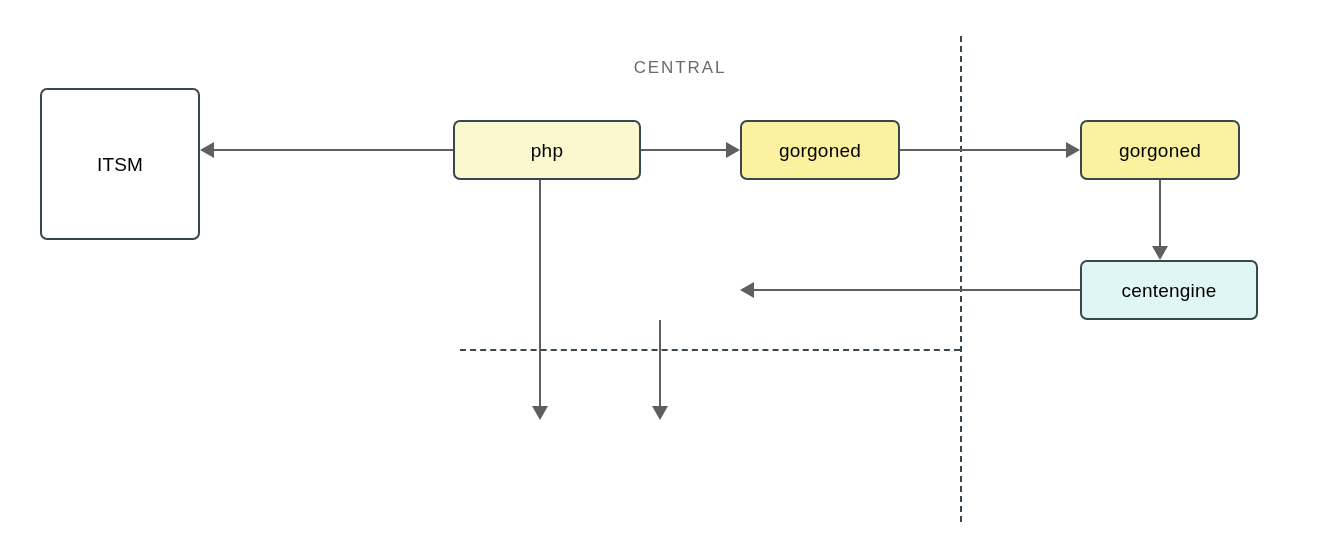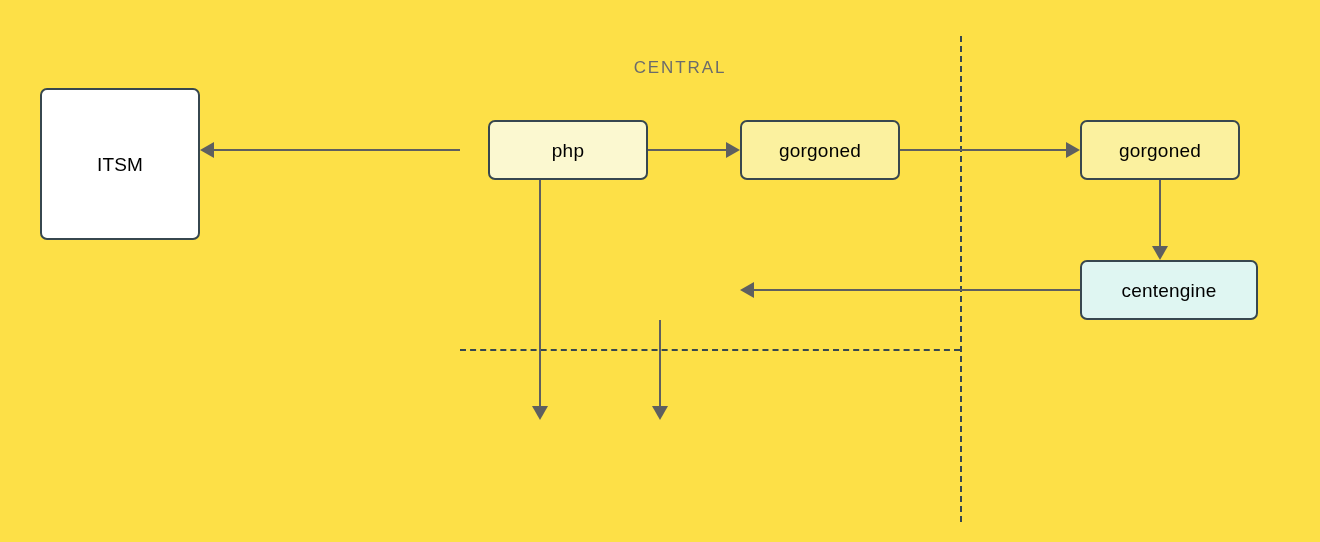--- a/index.html
+++ b/index.html
@@ -7,21 +7,21 @@
     padding: 0;
     background: #000000;
   }
   body {
     font-family: "Liberation Sans", sans-serif;
   }
   #stage {
     position: relative;
     width: 1320px;
     height: 542px;
-    background: #fde047;
+    background: #ffffff;
     overflow: hidden;
   }
   .node {
     position: absolute;
     box-sizing: border-box;
     border: 2px solid #37474F;
     border-radius: 7px;
     display: flex;
     align-items: center;
     justify-content: center;
@@ -113,21 +113,21 @@
   <div class="edge-line-v" style="left:539px; top:180px; height:226px;"></div>
   <div class="arrow arrow-down" style="left:532px; top:406px;"></div>
 
   <div class="edge-line-v" style="left:659px; top:320px; height:86px;"></div>
   <div class="arrow arrow-down" style="left:652px; top:406px;"></div>
 
   <div class="node" style="left:40px; top:88px; width:160px; height:152px; background:#FFFFFF;">
     <span>ITSM</span>
   </div>
 
-  <div class="node" style="left:488px; top:120px; width:160px; height:60px; background:#FBF8D0;">
+  <div class="node" style="left:453px; top:120px; width:188px; height:60px; background:#FBF8D0;">
     <span>php</span>
   </div>
 
   <div class="node" style="left:740px; top:120px; width:160px; height:60px; background:#FBF19F;">
     <span>gorgoned</span>
   </div>
 
   <div class="node" style="left:1080px; top:120px; width:160px; height:60px; background:#FBF19F;">
     <span>gorgoned</span>
   </div>

